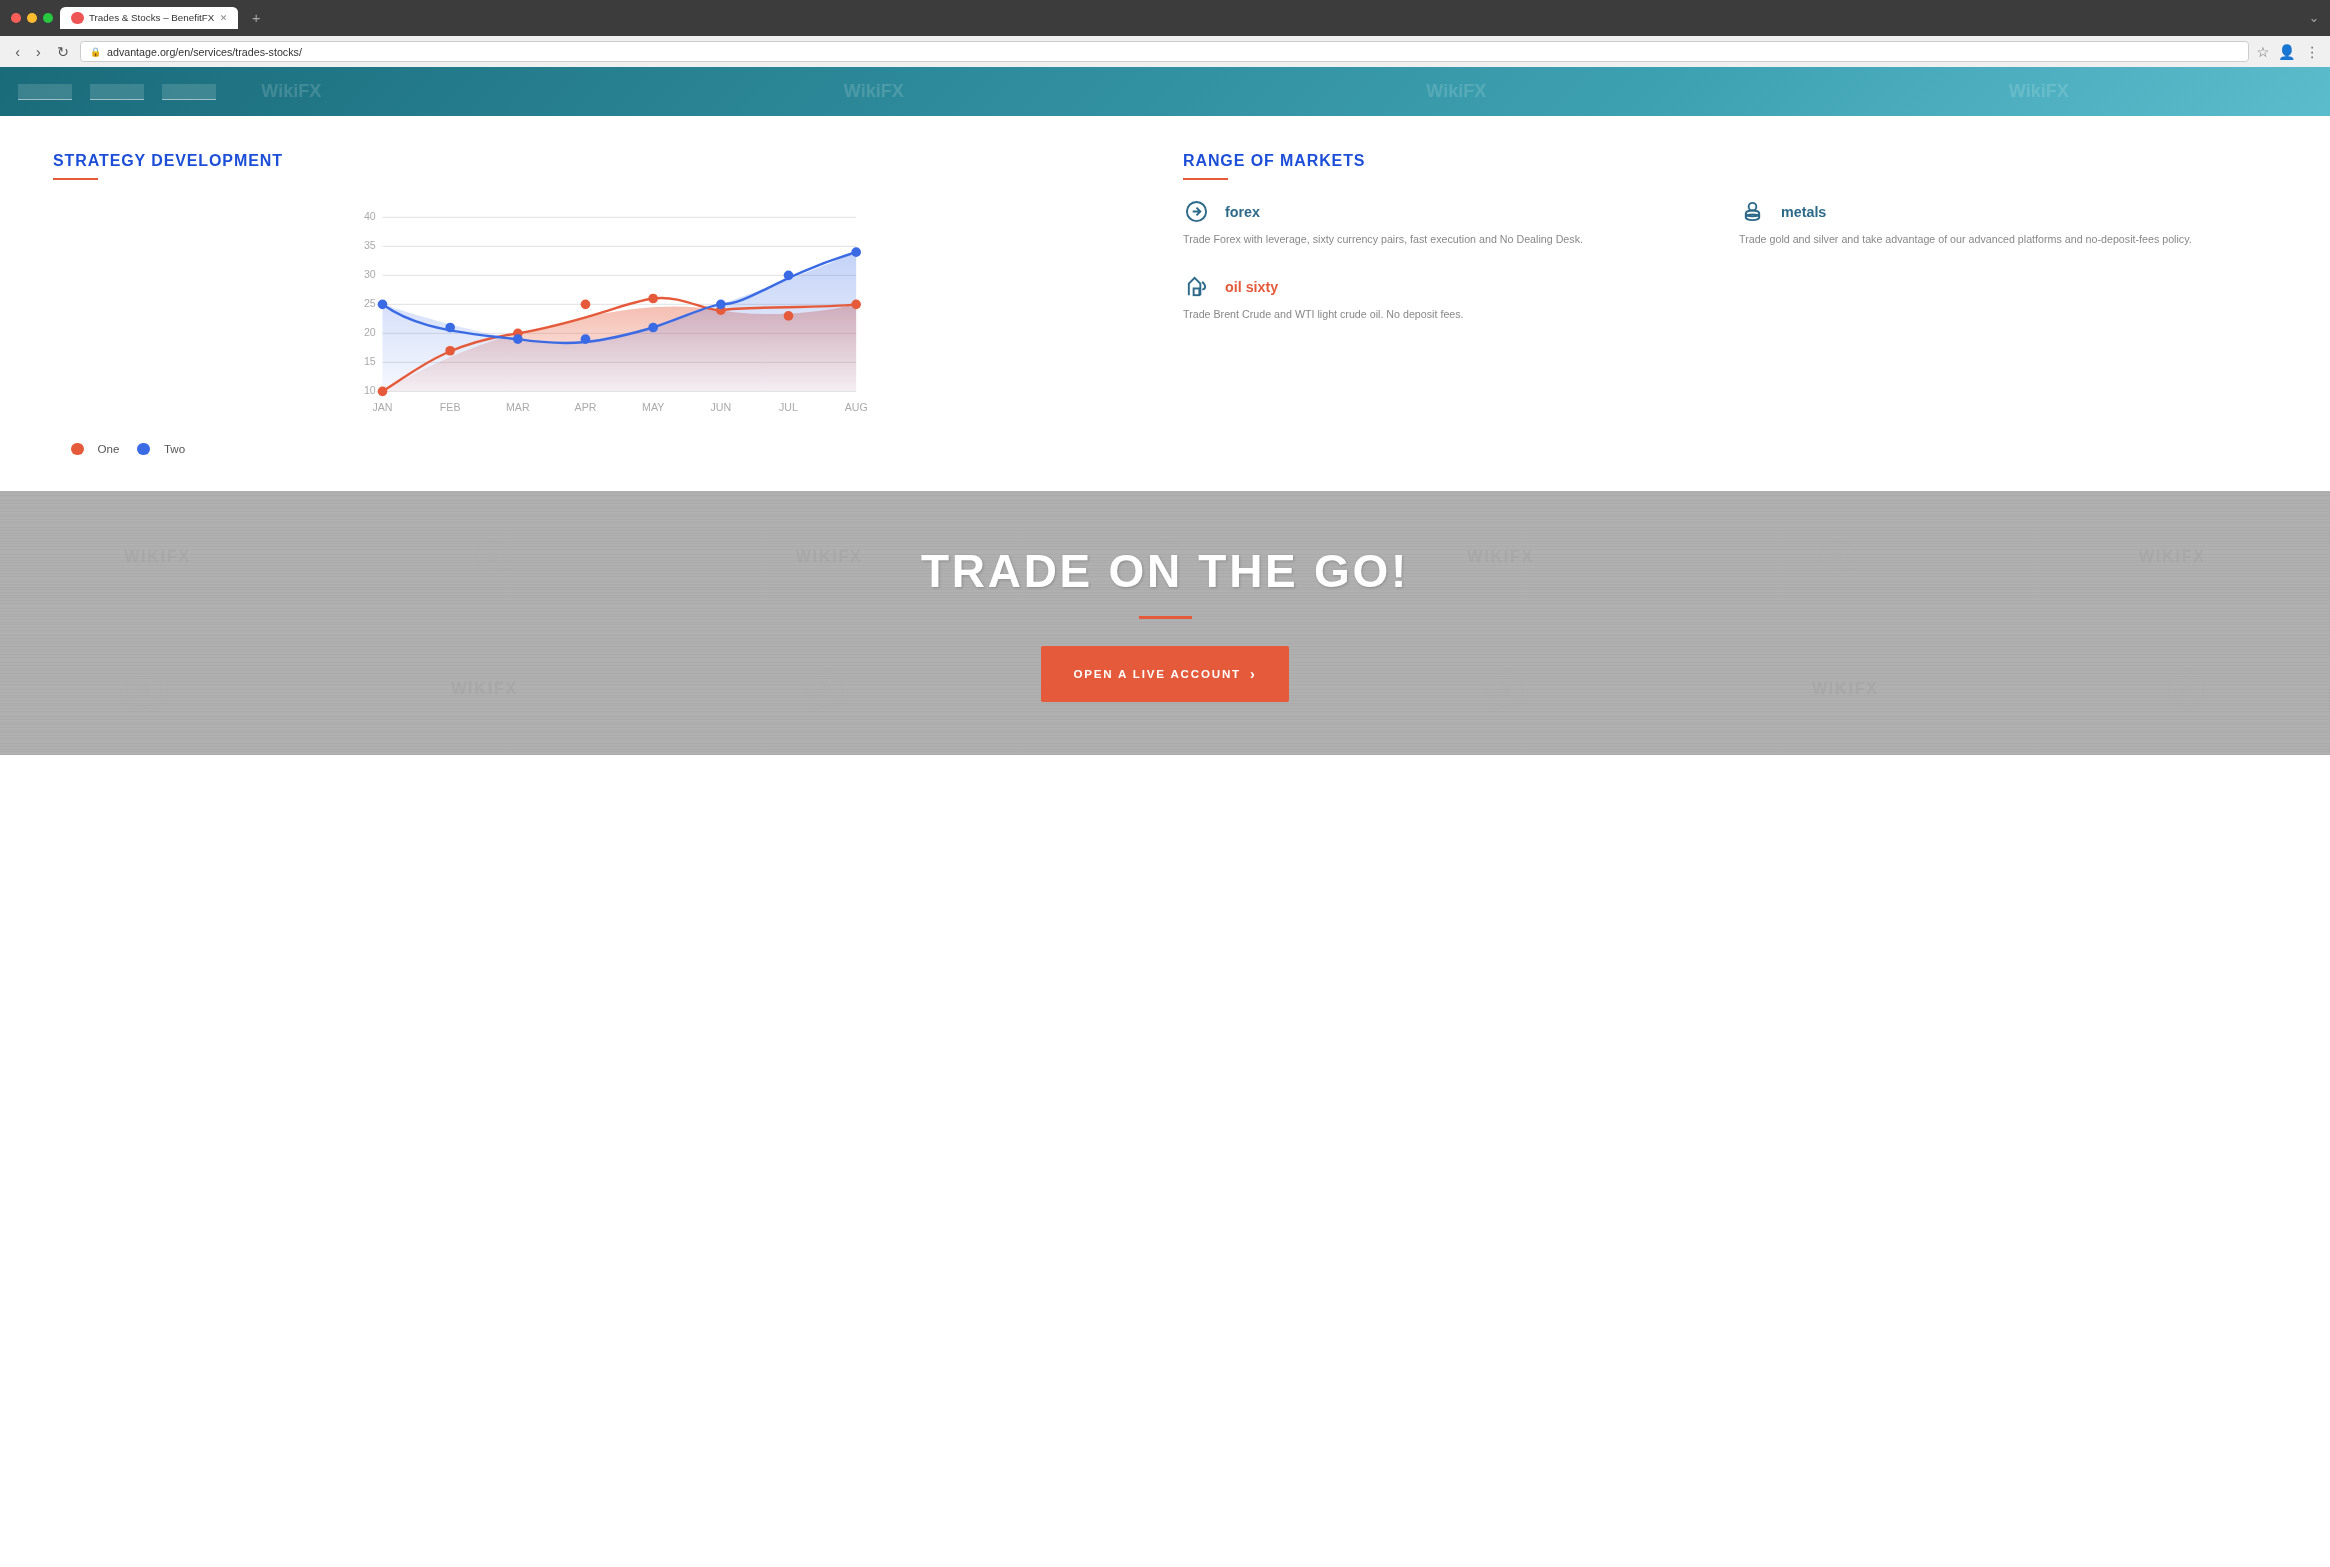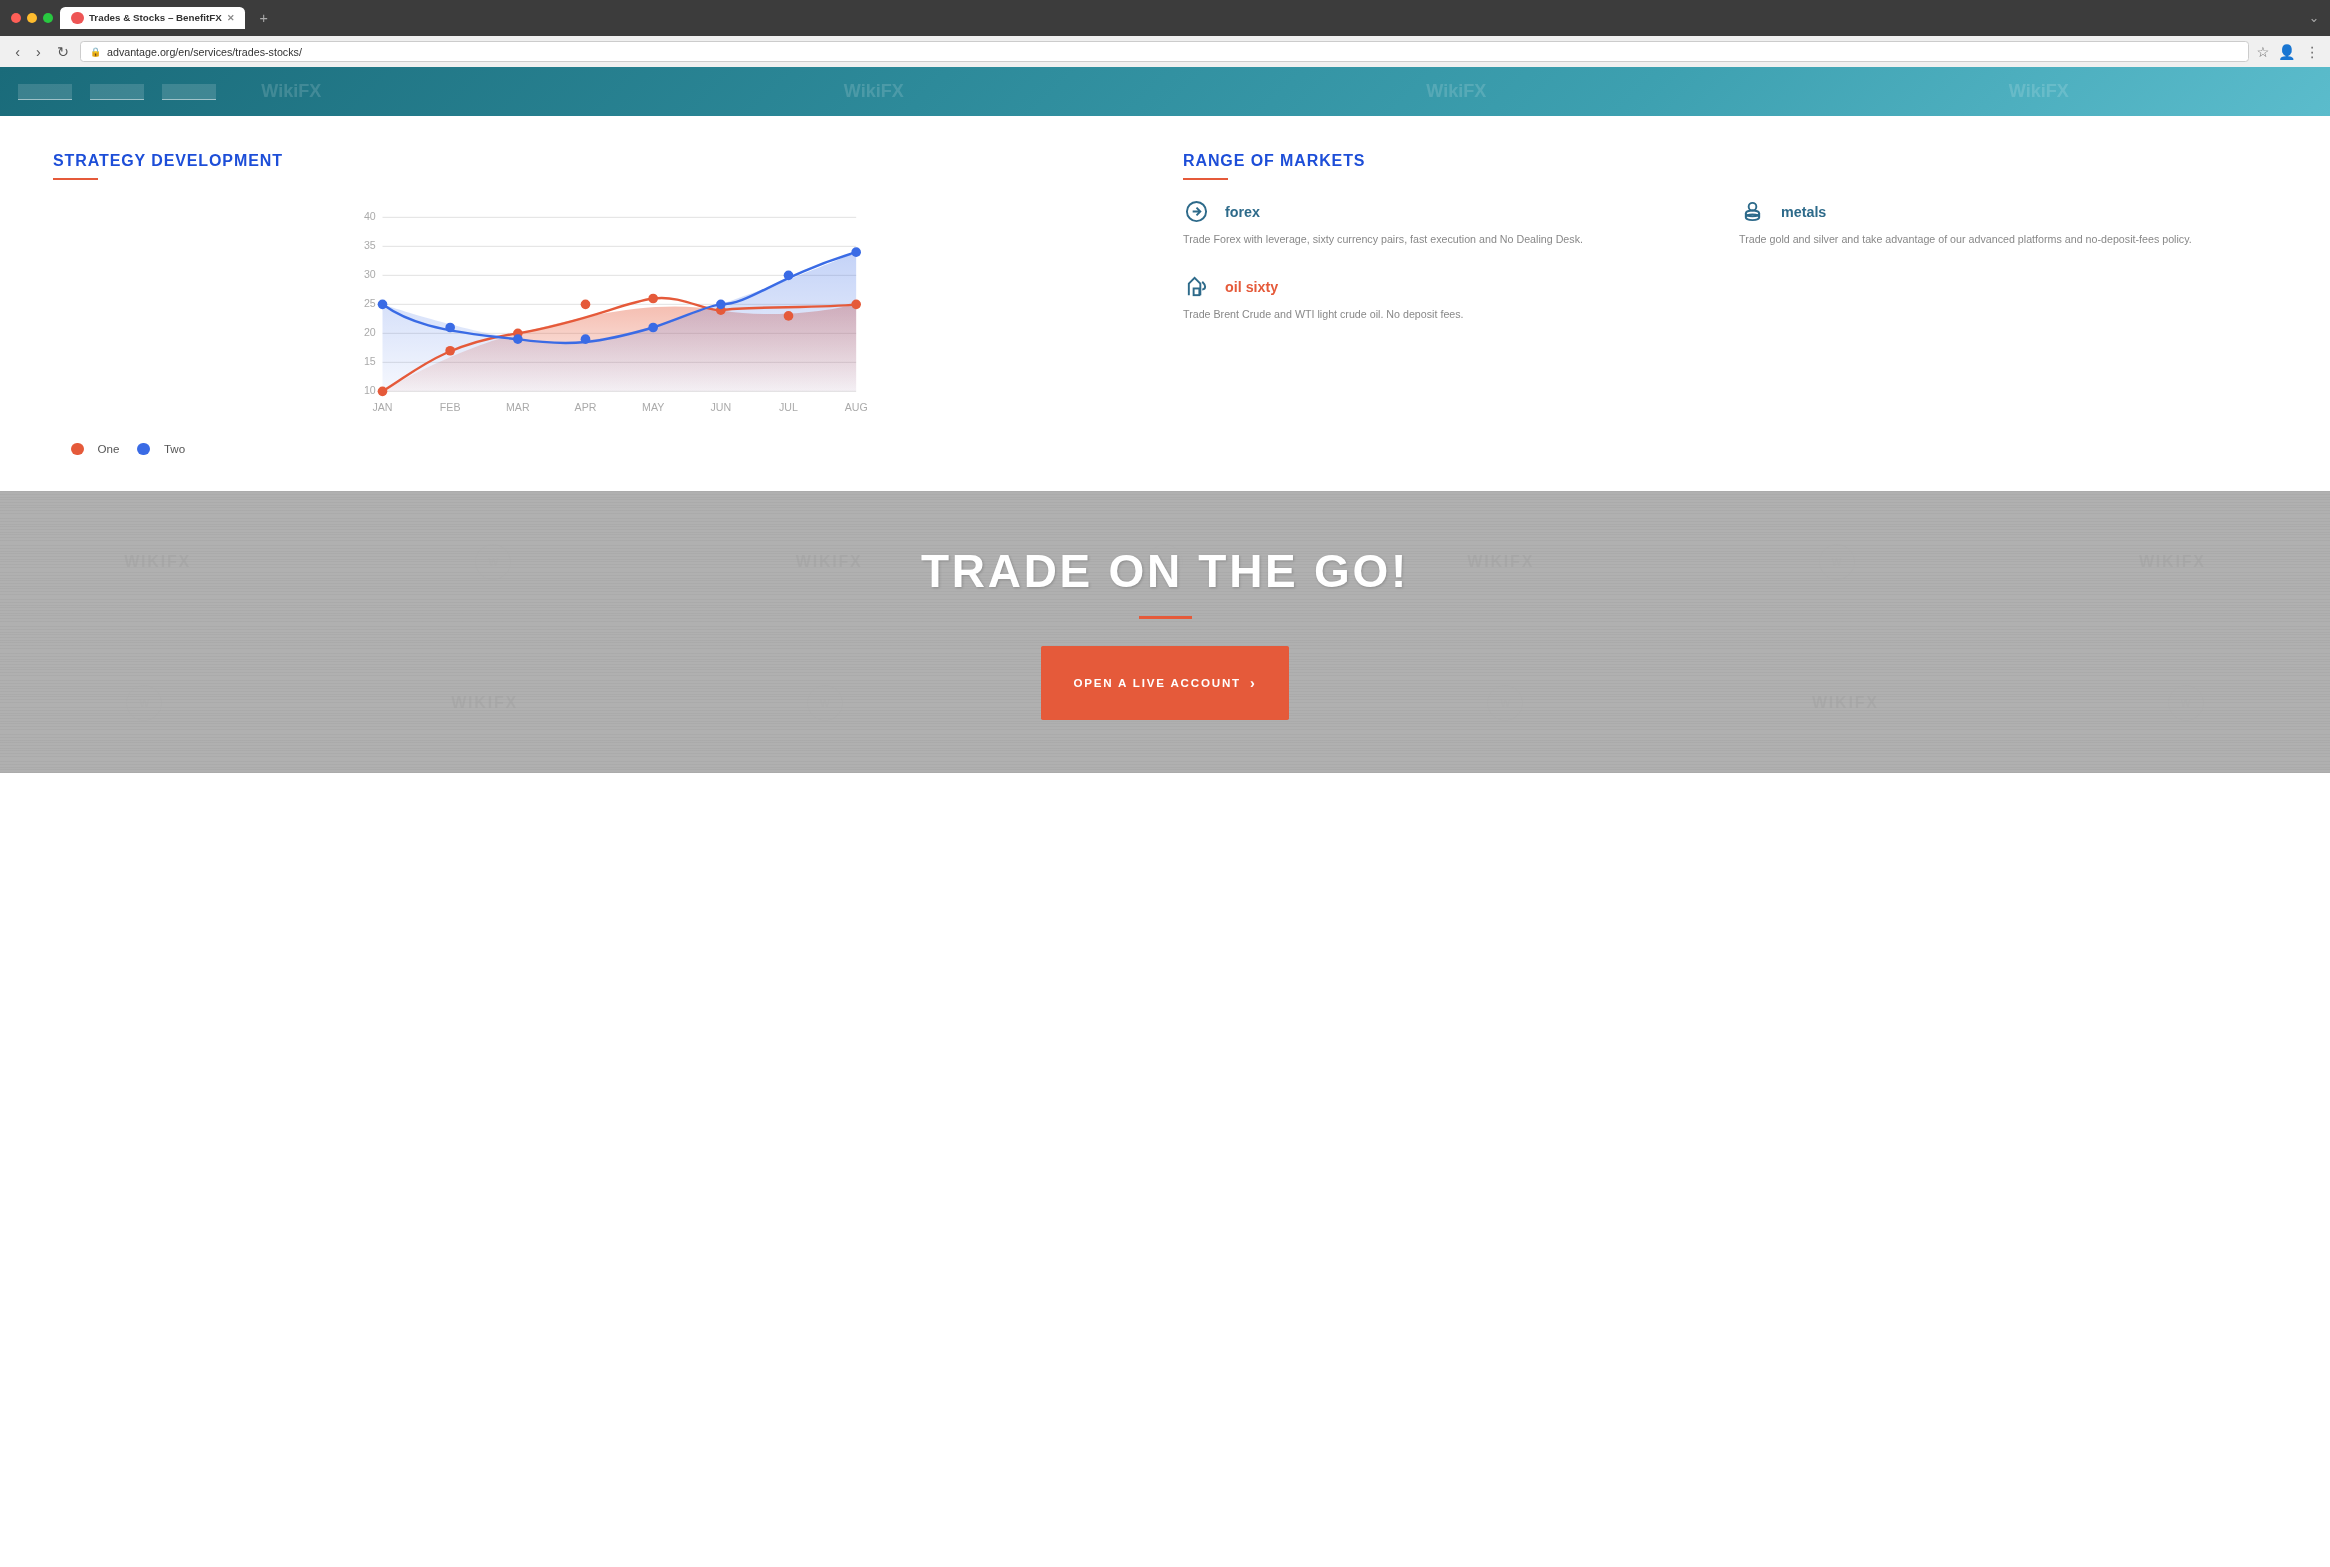--- a/index.html
+++ b/index.html
@@ -25,21 +25,20 @@
     .browser-tab {
       display: flex;
       align-items: center;
       background: #fff;
       border-radius: 5.3px 5.3px 0 0;
       padding: 4.5px 10.7px;
       font-size: 9.8px;
       color: #333;
       gap: 5.3px;
       min-width: 160px;
-      font-weight: bold;
     }
     .tab-favicon { width: 12.5px; height: 12.5px; background: #e55; border-radius: 50%; }
     .tab-close { margin-left: auto; color: #888; font-size: 9px; cursor: pointer; }
     .tab-new { background: none; color: #aaa; font-size: 14.3px; border: none; cursor: pointer; padding: 0 7.1px; }
     .browser-dropdown { margin-left: auto; color: #aaa; font-size: 12.5px; }
 
     .browser-toolbar {
       display: flex;
       align-items: center;
       padding: 5.3px 10.7px;
@@ -214,21 +213,21 @@
       position: relative;
       z-index: 1;
     }
     .cta-button {
       display: inline-flex;
       align-items: center;
       gap: 9px;
       background: #e55a3a;
       color: #fff;
       border: none;
-      padding: 29px 32px;
+      padding: 20px 32px;
       font-size: 11.6px;
       font-weight: 700;
       text-transform: uppercase;
       letter-spacing: 1.8px;
       border-radius: 1.8px;
       cursor: pointer;
       position: relative;
       z-index: 1;
     }
     .cta-arrow { font-size: 14.3px; }

